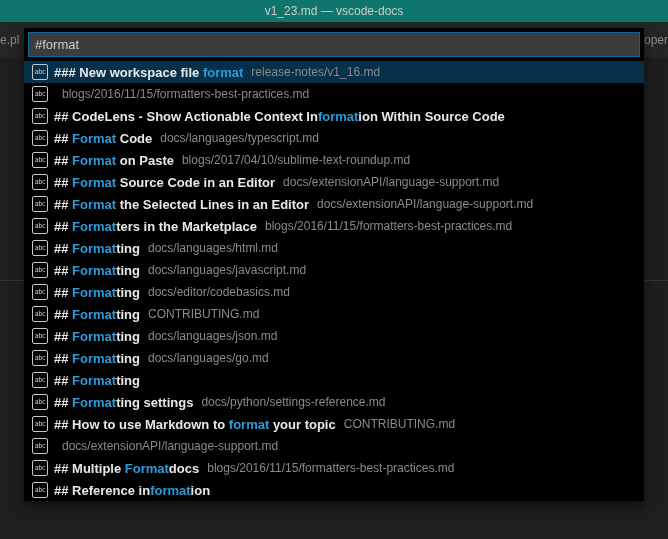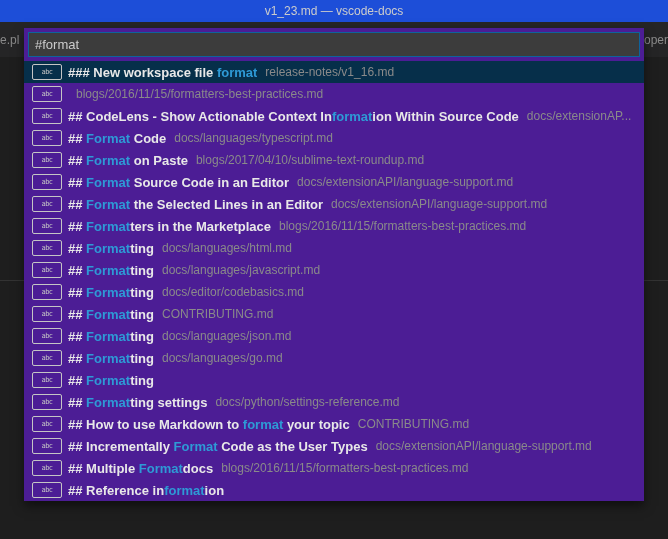--- a/index.html
+++ b/index.html
@@ -8,21 +8,21 @@
     font-family: -apple-system, BlinkMacSystemFont, "Segoe UI", sans-serif;
     font-size: 13px;
     color: #cccccc;
     width: 668px;
     height: 539px;
     overflow: hidden;
     position: relative;
   }
   .titlebar {
     height: 22px;
-    background: #1d4ed8;
+    background: #0f766e;
     display: flex;
     align-items: center;
     justify-content: center;
     font-size: 12px;
     color: #cccccc;
   }
   .tabbar {
     height: 35px;
     background: #252526;
     display: flex;
@@ -32,21 +32,21 @@
     padding: 0 4px;
     position: relative;
   }
   .tabbar .left { position: absolute; left: 0; }
   .tabbar .right { position: absolute; right: 0; }
   .quickopen {
     position: absolute;
     top: 28px;
     left: 24px;
     right: 24px;
-    background: #4c1d95;
+    background: #000000;
     box-shadow: 0 5px 10px rgba(0,0,0,0.5);
     z-index: 10;
   }
   .qo-input-wrap {
     padding: 4px;
   }
   .qo-input {
     width: 100%;
     background: #3c3c3c;
     border: 1px solid #0e639c;
@@ -65,21 +65,21 @@
     align-items: center;
     padding: 2px 8px;
     height: 22px;
     white-space: nowrap;
     cursor: pointer;
   }
   .qo-item.selected {
     background: #062f4a;
   }
   .qo-icon {
-    width: 30px;
+    width: 16px;
     height: 16px;
     margin-right: 6px;
     flex-shrink: 0;
     display: flex;
     align-items: center;
     justify-content: center;
     font-size: 7px;
     color: #c5c5c5;
     border: 1px solid #c5c5c5;
     border-radius: 2px;
@@ -150,21 +150,20 @@
         <span class="qo-label"><span class="bold">### </span><span class="bold">New workspace file </span><span class="hl">format</span><span class="bold"></span></span>
         <span class="qo-desc">release-notes/v1_16.md</span>
       </div>
       <div class="qo-item">
         <div class="qo-icon">abc</div>
         <span class="qo-desc">blogs/2016/11/15/formatters-best-practices.md</span>
       </div>
       <div class="qo-item">
         <div class="qo-icon">abc</div>
         <span class="qo-label"><span class="bold">## </span><span class="bold">CodeLens - Show Actionable Context In</span><span class="hl">format</span><span class="bold">ion Within Source Code</span></span>
-        <span class="qo-desc">docs/extensionAP...</span>
       </div>
       <div class="qo-item">
         <div class="qo-icon">abc</div>
         <span class="qo-label"><span class="bold">## </span><span class="bold"></span><span class="hl">Format</span><span class="bold"> Code</span></span>
         <span class="qo-desc">docs/languages/typescript.md</span>
       </div>
       <div class="qo-item">
         <div class="qo-icon">abc</div>
         <span class="qo-label"><span class="bold">## </span><span class="bold"></span><span class="hl">Format</span><span class="bold"> on Paste</span></span>
         <span class="qo-desc">blogs/2017/04/10/sublime-text-roundup.md</span>
@@ -223,21 +222,20 @@
         <span class="qo-label"><span class="bold">## </span><span class="bold"></span><span class="hl">Format</span><span class="bold">ting settings</span></span>
         <span class="qo-desc">docs/python/settings-reference.md</span>
       </div>
       <div class="qo-item">
         <div class="qo-icon">abc</div>
         <span class="qo-label"><span class="bold">## </span><span class="bold">How to use Markdown to </span><span class="hl">format</span><span class="bold"> your topic</span></span>
         <span class="qo-desc">CONTRIBUTING.md</span>
       </div>
       <div class="qo-item">
         <div class="qo-icon">abc</div>
-        <span class="qo-label"><span class="bold">## </span><span class="bold">Incrementally </span><span class="hl">Format</span><span class="bold"> Code as the User Types</span></span>
         <span class="qo-desc">docs/extensionAPI/language-support.md</span>
       </div>
       <div class="qo-item">
         <div class="qo-icon">abc</div>
         <span class="qo-label"><span class="bold">## </span><span class="bold">Multiple </span><span class="hl">Format</span><span class="bold">docs</span></span>
         <span class="qo-desc">blogs/2016/11/15/formatters-best-practices.md</span>
       </div>
       <div class="qo-item">
         <div class="qo-icon">abc</div>
         <span class="qo-label"><span class="bold">## </span><span class="bold">Reference in</span><span class="hl">format</span><span class="bold">ion</span></span>

